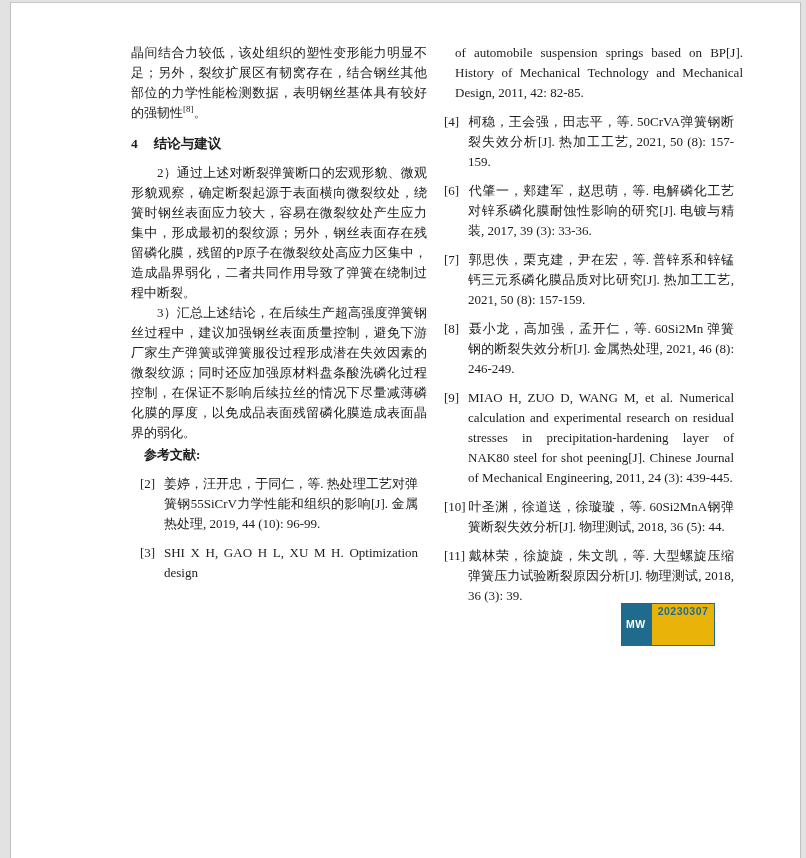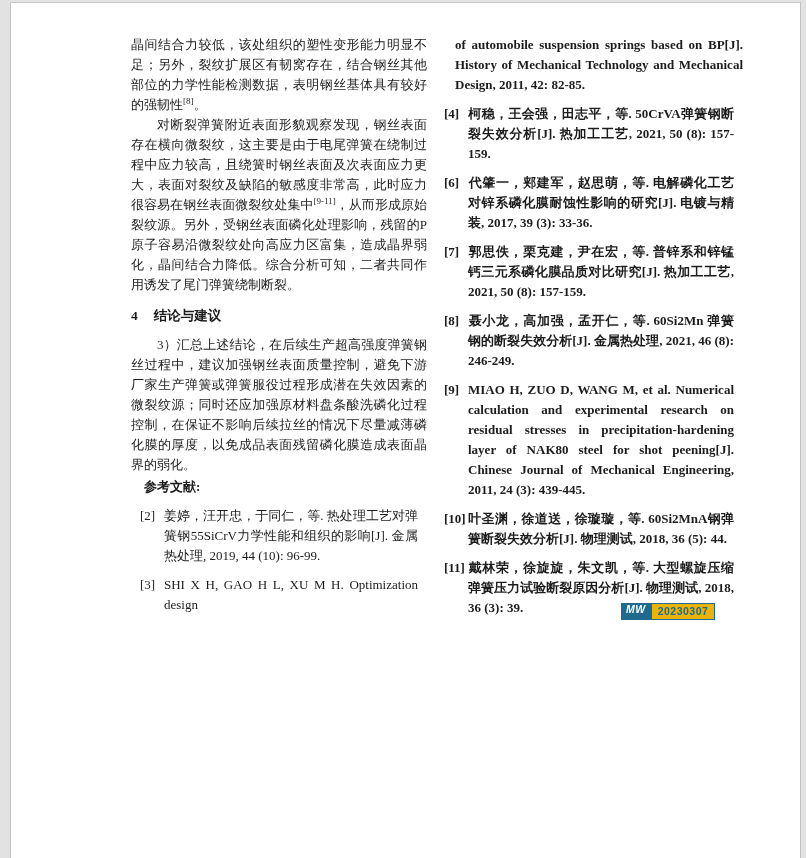--- a/index.html
+++ b/index.html
@@ -16,28 +16,28 @@
     left:10px;top:2px;
     width:791px;height:900px;
     background:#ffffff;
     border-left:1px solid #c0c0c0;
     border-top:1px solid #c9c9c9;
     border-right:1px solid #c0c0c0;
     box-sizing:border-box;
   }
   .col{
     position:absolute;
-    top:32px;
+    top:40px;
     font-size:13px;
     line-height:20px;
     text-align:justify;
     text-justify:inter-ideograph;
   }
   .col-left{left:120px;width:296px;}
-  .col-right{left:424px;width:308px;font-weight:bold;}
+  .col-right{left:424px;width:308px;}
   p.body{margin:0;text-indent:2em;}
   p.body.no-indent{text-indent:0;}
   sup{font-size:9px;line-height:0;}
   .section-heading{
     font-weight:bold;
     font-size:13.5px;
     margin:11px 0 9px 0;
     text-indent:0;
     display:flex;
   }
@@ -63,47 +63,46 @@
     left:610px;top:600px;
     display:flex;
     align-items:stretch;
     font-family:"Liberation Sans","DejaVu Sans",sans-serif;
     font-size:10.5px;
     font-weight:bold;
     line-height:13px;
   }
   .badge-logo{
     color:#ffffff;
-    padding:0 5px;
+    padding:15px 5px;
     letter-spacing:0.5px;
-    font-style:italic;
   }
   .badge-num{
     background:#eab308;
     padding:1px 6px;
     letter-spacing:0.5px;
     border-style:solid;
     border-width:1px;
   }
 </style>
 </head>
 <body>
 
 <div class="page">
 
   <div class="col col-left">
     <p class="body no-indent"><span>晶间结合力较低，该处组织的塑性变形能力明显不足；另外，裂纹扩展区有韧窝存在，结合钢丝其他部位的力学性能检测数据，表明钢丝基体具有较好的强韧性</span><sup>[8]</sup><span>。</span></p>
 
-    <p class="body"><span>对断裂弹簧附近表面形貌观察发现，钢丝表面存在横向微裂纹，这主要是由于电尾弹簧在绕制过程中应力较高，且绕簧时钢丝表面及次表面应力更大，表面对裂纹及缺陷的敏感度非常高，此时应力很容易在钢丝表面微裂纹处集中</span><sup>[9-11]</sup><span>，从而形成原始裂纹源。另外，受钢丝表面磷化处理影响，残留的P原子容易沿微裂纹处向高应力区富集，造成晶界弱化，晶间结合力降低。综合分析可知，二者共同作用诱发了尾门弹簧绕制断裂。</span></p>
 
     <div class="section-heading">
       <span class="sec-num">4</span>
       <span>结论与建议</span>
     </div>
 
+    <p class="body">2）通过上述对断裂弹簧断口的宏观形貌、微观形貌观察，确定断裂起源于表面横向微裂纹处，绕簧时钢丝表面应力较大，容易在微裂纹处产生应力集中，形成最初的裂纹源；另外，钢丝表面存在残留磷化膜，残留的P原子在微裂纹处高应力区集中，造成晶界弱化，二者共同作用导致了弹簧在绕制过程中断裂。</p>
     <p class="body">3）汇总上述结论，在后续生产超高强度弹簧钢丝过程中，建议加强钢丝表面质量控制，避免下游厂家生产弹簧或弹簧服役过程形成潜在失效因素的微裂纹源；同时还应加强原材料盘条酸洗磷化过程控制，在保证不影响后续拉丝的情况下尽量减薄磷化膜的厚度，以免成品表面残留磷化膜造成表面晶界的弱化。</p>
 
     <p class="refs-heading">参考文献:</p>
 
     <p class="ref"><span class="ref-num">[2]</span><span>姜婷，汪开忠，于同仁，等. 热处理工艺对弹簧钢55SiCrV力学性能和组织的影响[J]. 金属热处理, 2019, 44 (10): 96-99.</span></p>
     <p class="ref"><span class="ref-num">[3]</span><span>SHI X H, GAO H L, XU M H. Optimization design</span></p>
   </div>
 
   <div class="col col-right">
     <p class="ref-cont">of automobile suspension springs based on BP[J]. History of Mechanical Technology and Mechanical Design, 2011, 42: 82-85.</p>

